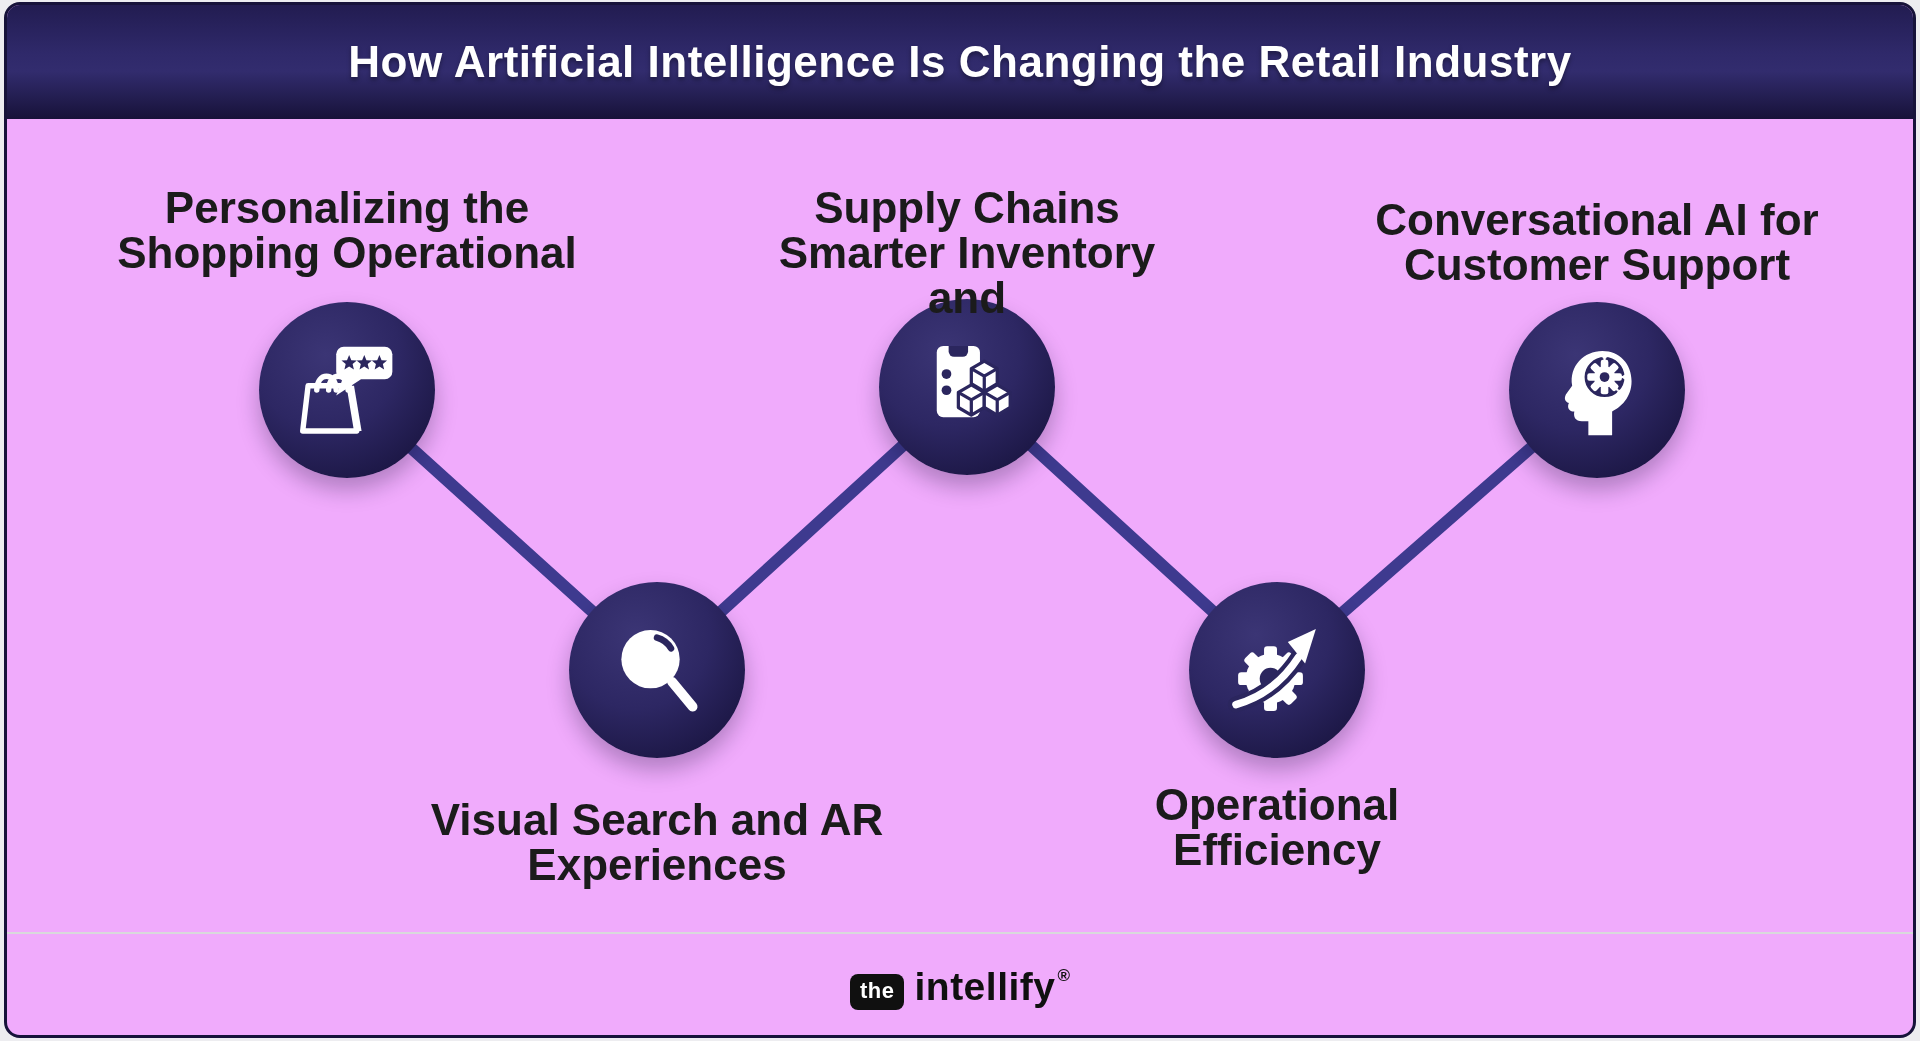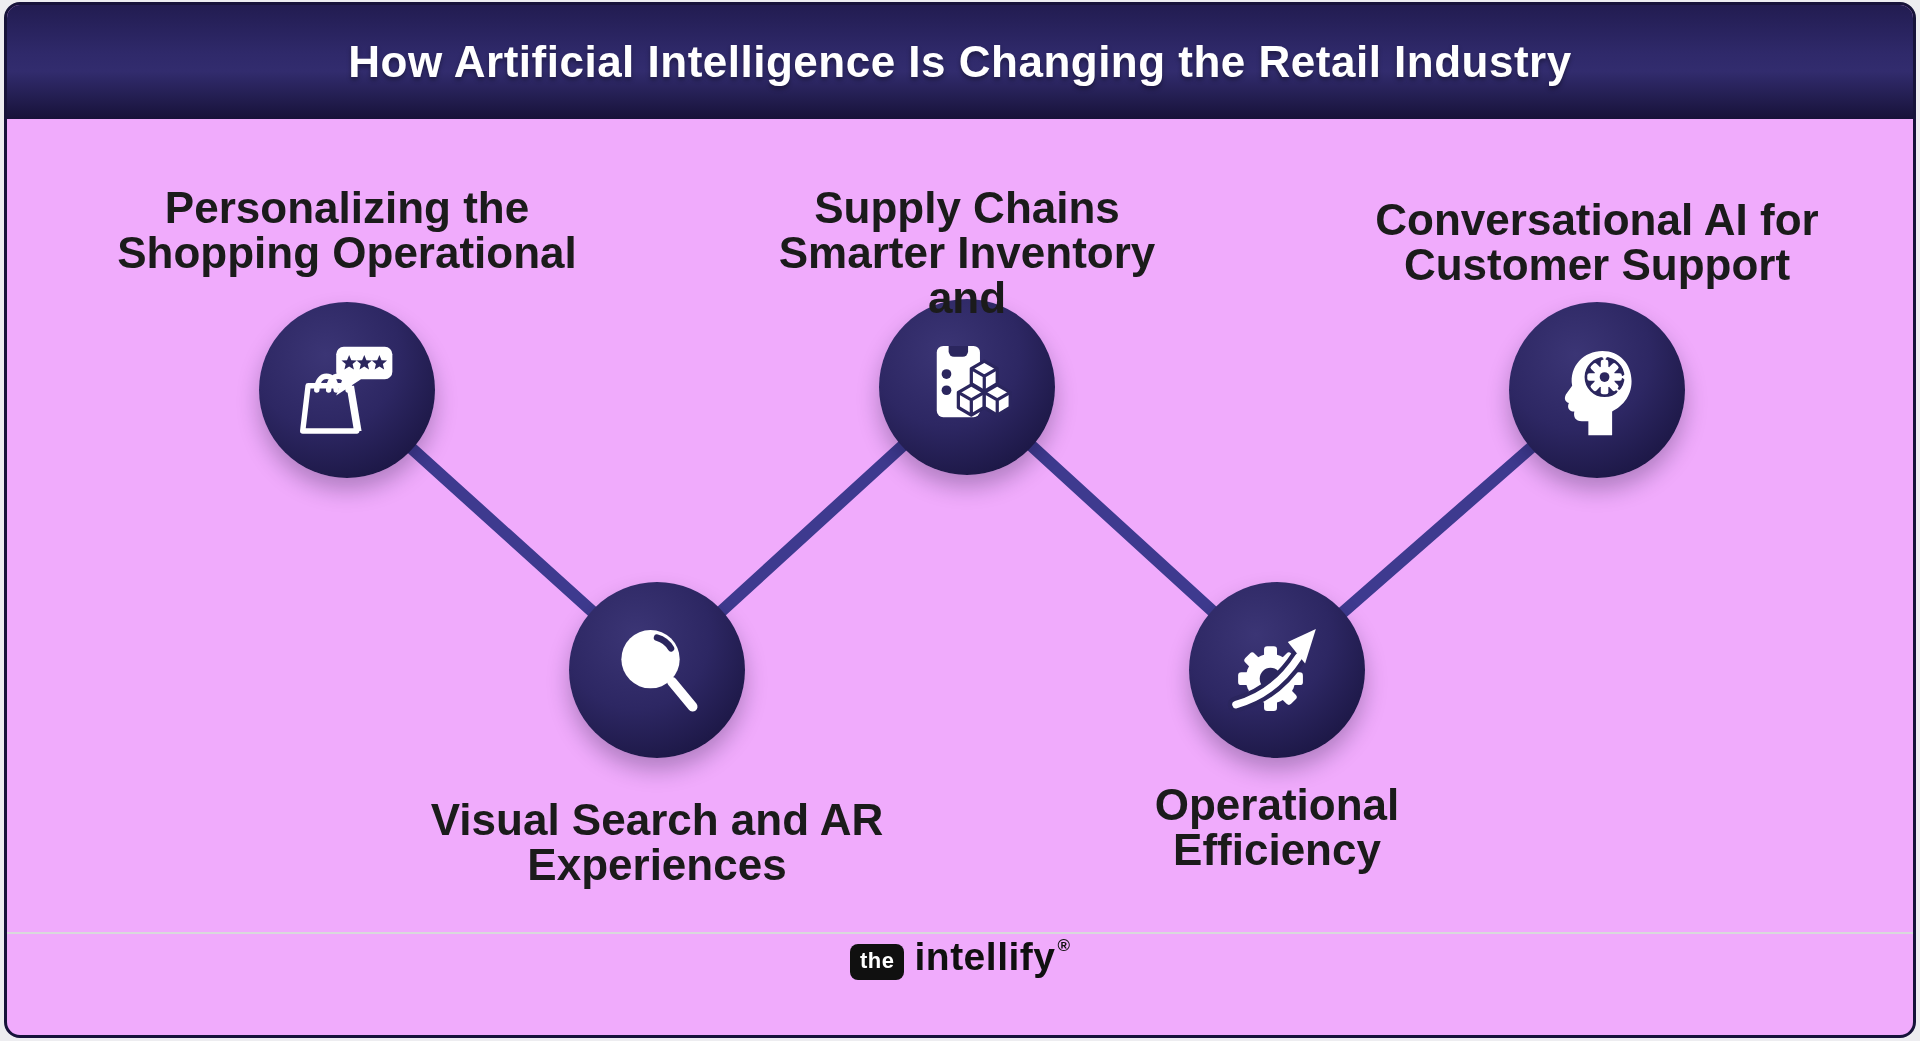--- a/index.html
+++ b/index.html
@@ -43,21 +43,21 @@
   .l1{left:110px;top:180px;}
   .l3{left:730px;top:180px;}
   .l5{left:1360px;top:192px;}
   .l2{left:420px;top:777px;margin-top:15px;}
   .l4{left:1040px;top:777px;}
   .divider{
     position:absolute;left:0;top:927px;width:100%;height:2px;background:#d9d9dc;z-index:1;
   }
   .footer{
     position:absolute;left:0;top:929px;width:100%;height:105px;
-    display:flex;align-items:flex-start;justify-content:center;
+    display:flex;align-items:center;justify-content:center;
   }
   .logo{display:flex;align-items:center;}
   .logo-badge{
     background:#101010;color:#ffffff;font-size:22px;font-weight:700;
     padding:4px 10px 6px 10px;border-radius:8px;margin-right:10px;margin-top:10px;
     letter-spacing:.5px;
   }
   .logo-name{
     color:#101010;font-size:39px;font-weight:700;letter-spacing:.5px;
   }

